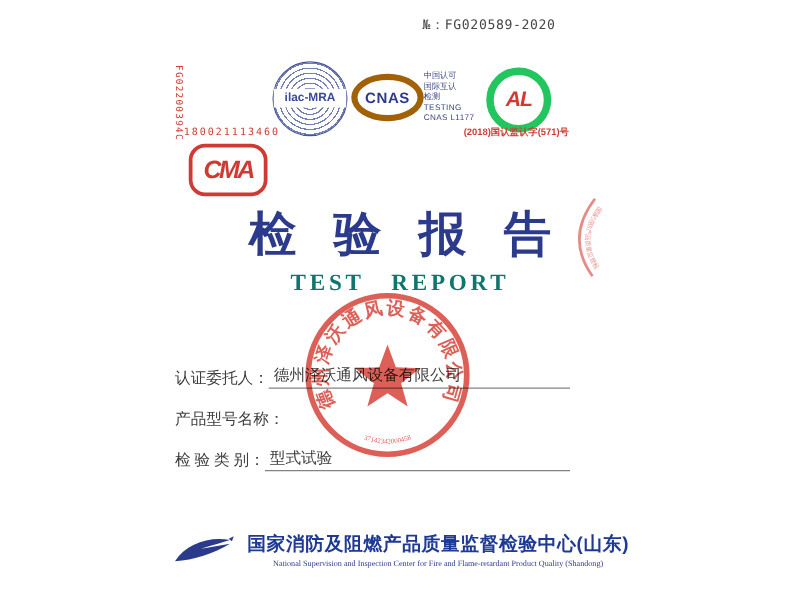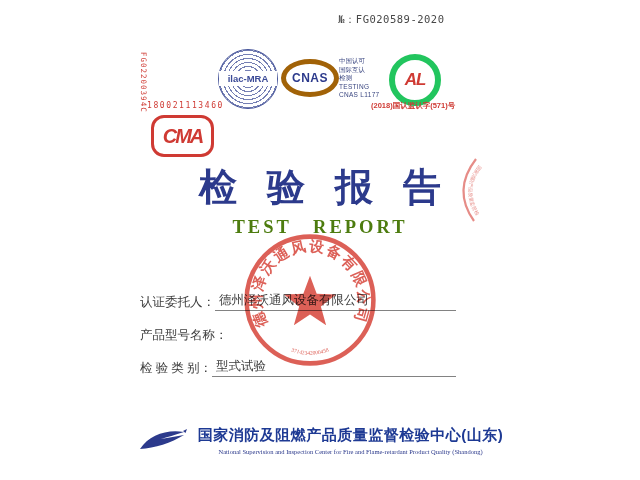--- a/index.html
+++ b/index.html
@@ -47,21 +47,21 @@
 
   
   .side-stamp{position:absolute;left:450px;top:158px;opacity:.8;}
 
   
   .title-cn{position:absolute;left:0;top:162px;width:100%;text-align:center;
             font-family:"Liberation Sans",sans-serif;font-weight:bold;font-size:38px;
             color:#2c3a8c;letter-spacing:30px;padding-left:30px;box-sizing:border-box;}
   .title-en{position:absolute;left:0;top:217px;width:100%;text-align:center;
             font-family:"Liberation Serif",serif;font-weight:bold;font-size:18.5px;
-            color:#4d7c0f;letter-spacing:3px;word-spacing:14px;}
+            color:#0f766e;letter-spacing:3px;word-spacing:14px;}
 
   
   .form-row{position:absolute;left:140px;width:316px;height:18px;display:flex;align-items:flex-end;}
   .form-row .label{font-size:12.5px;color:#3d3d3d;white-space:nowrap;}
   .form-row .value{flex:1;border-bottom:1.5px solid #828282;font-size:12.5px;color:#3d3d3d;
                    padding:0 0 1px 4px;white-space:nowrap;overflow:hidden;}
   .row1{top:293px;} .row2{top:326px;} .row3{top:359px;}
 
   
   .stamp{position:absolute;left:240px;top:230px;mix-blend-mode:multiply;opacity:.88;}

